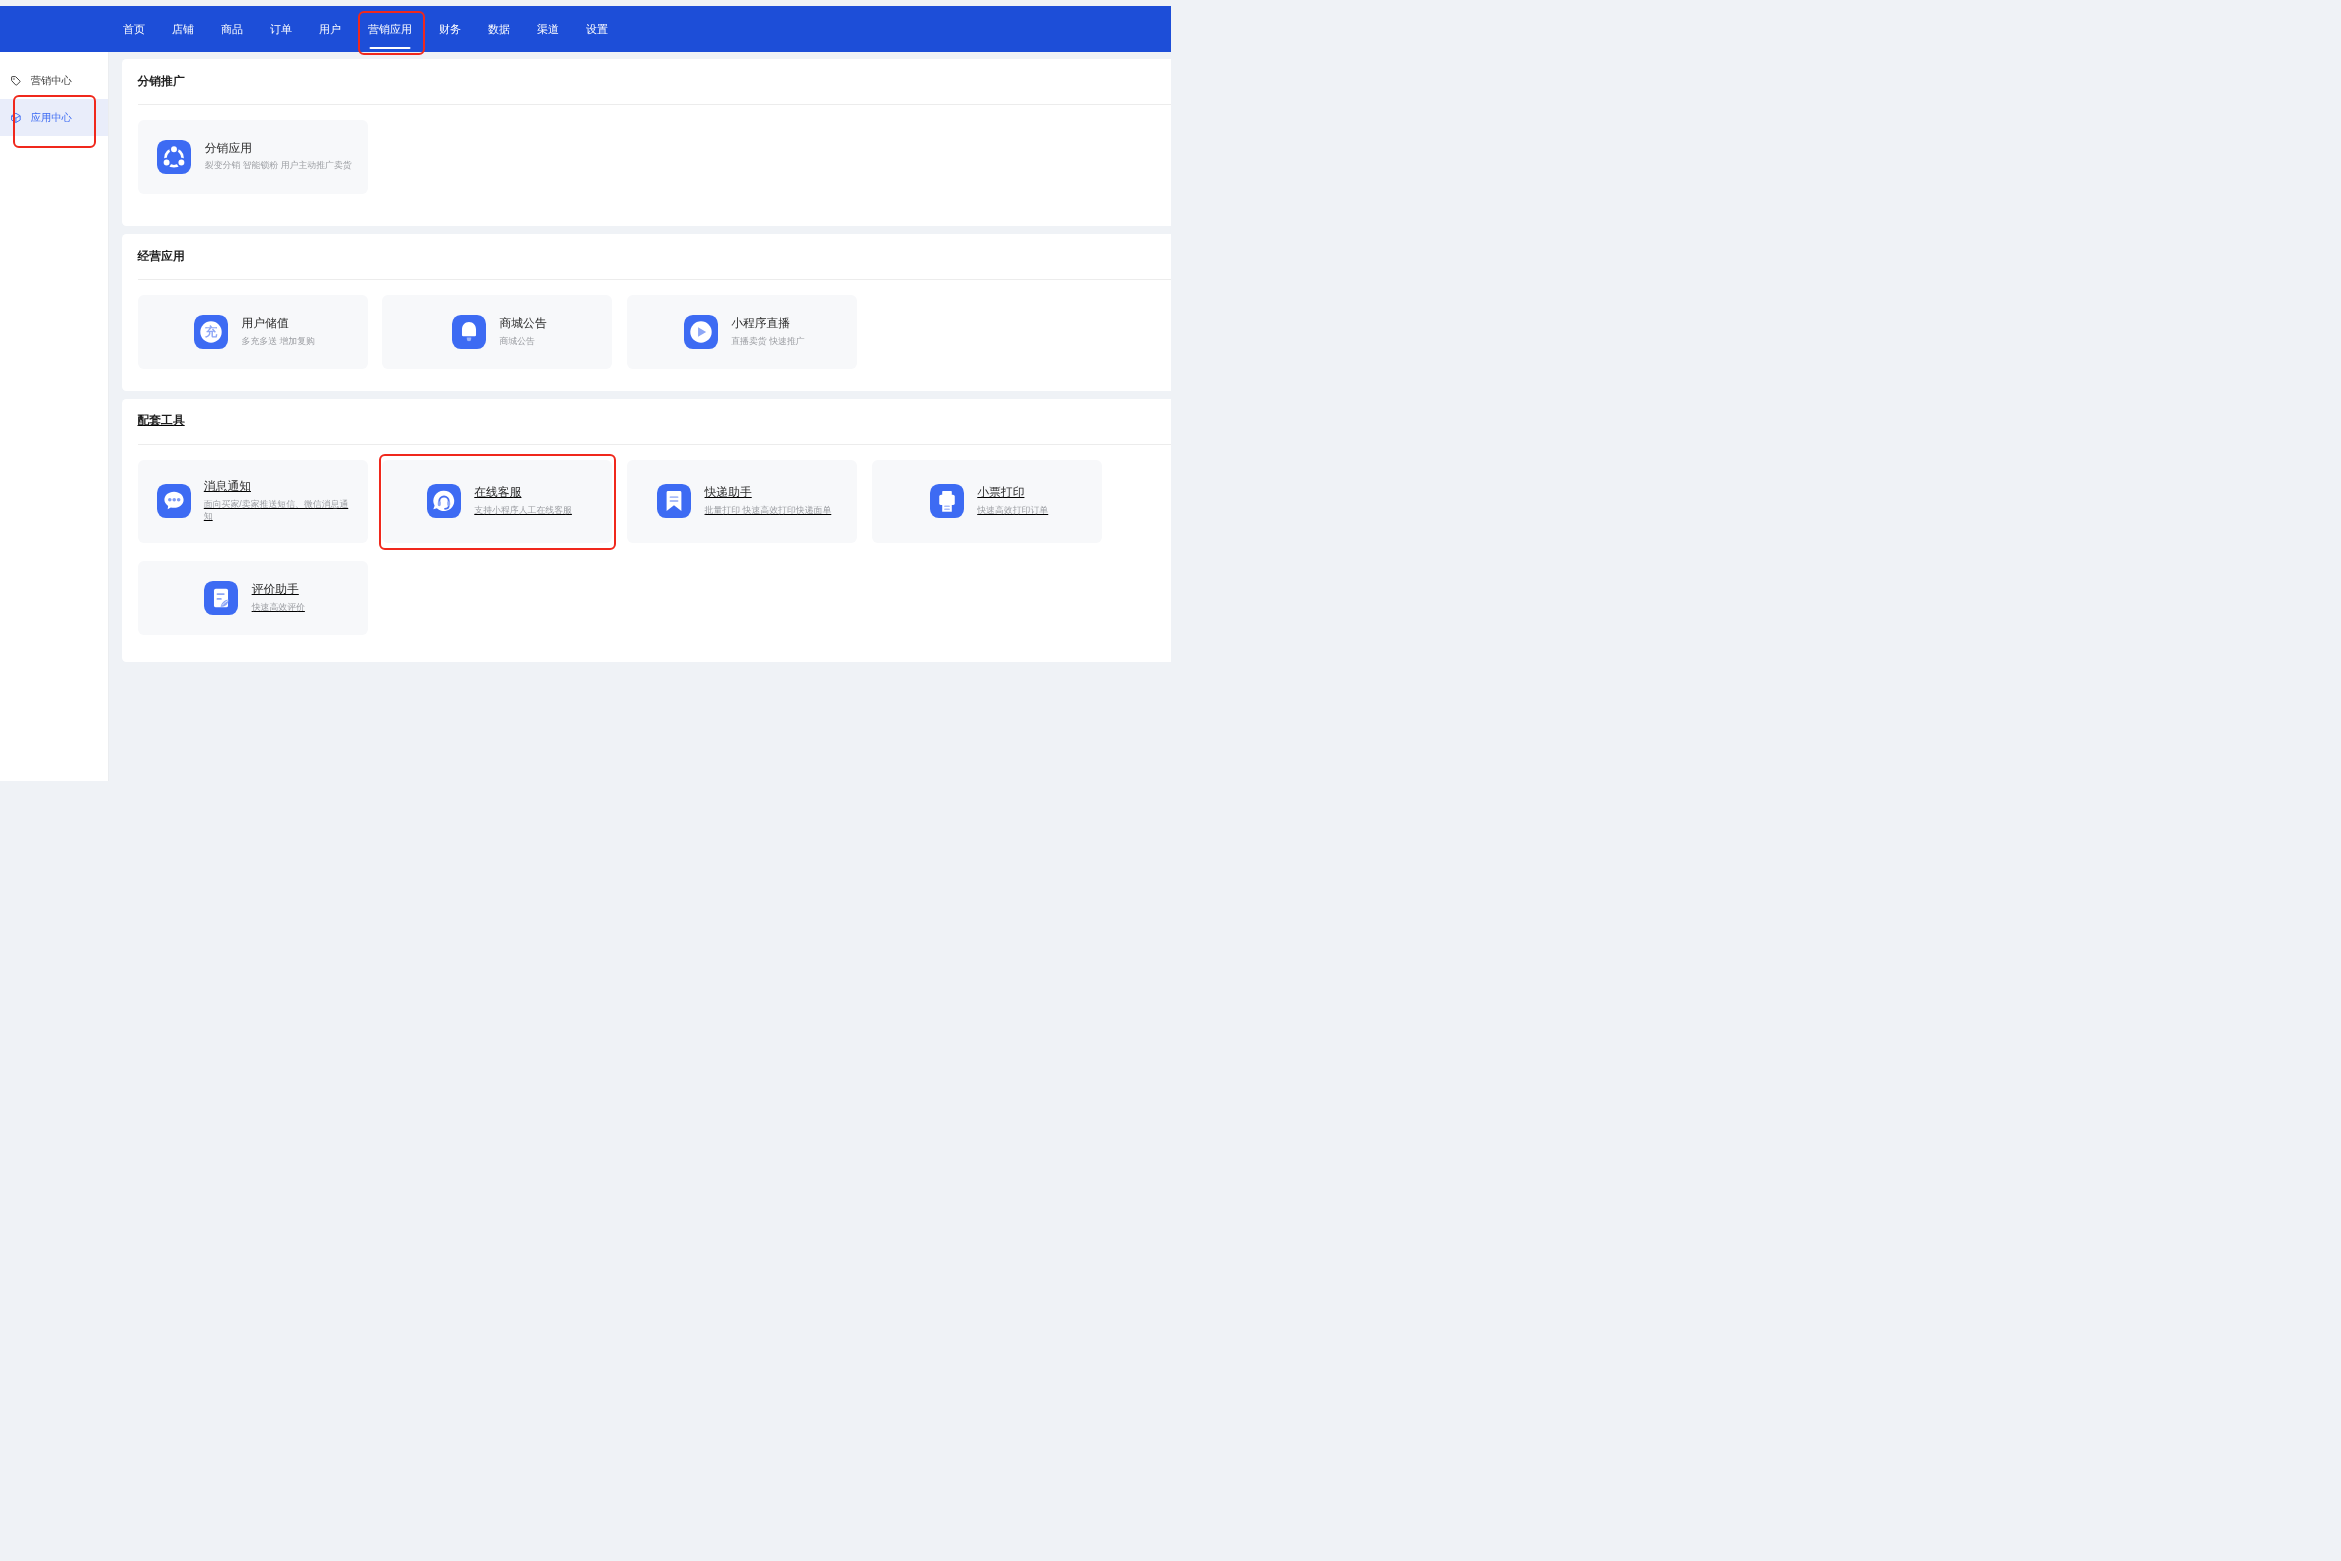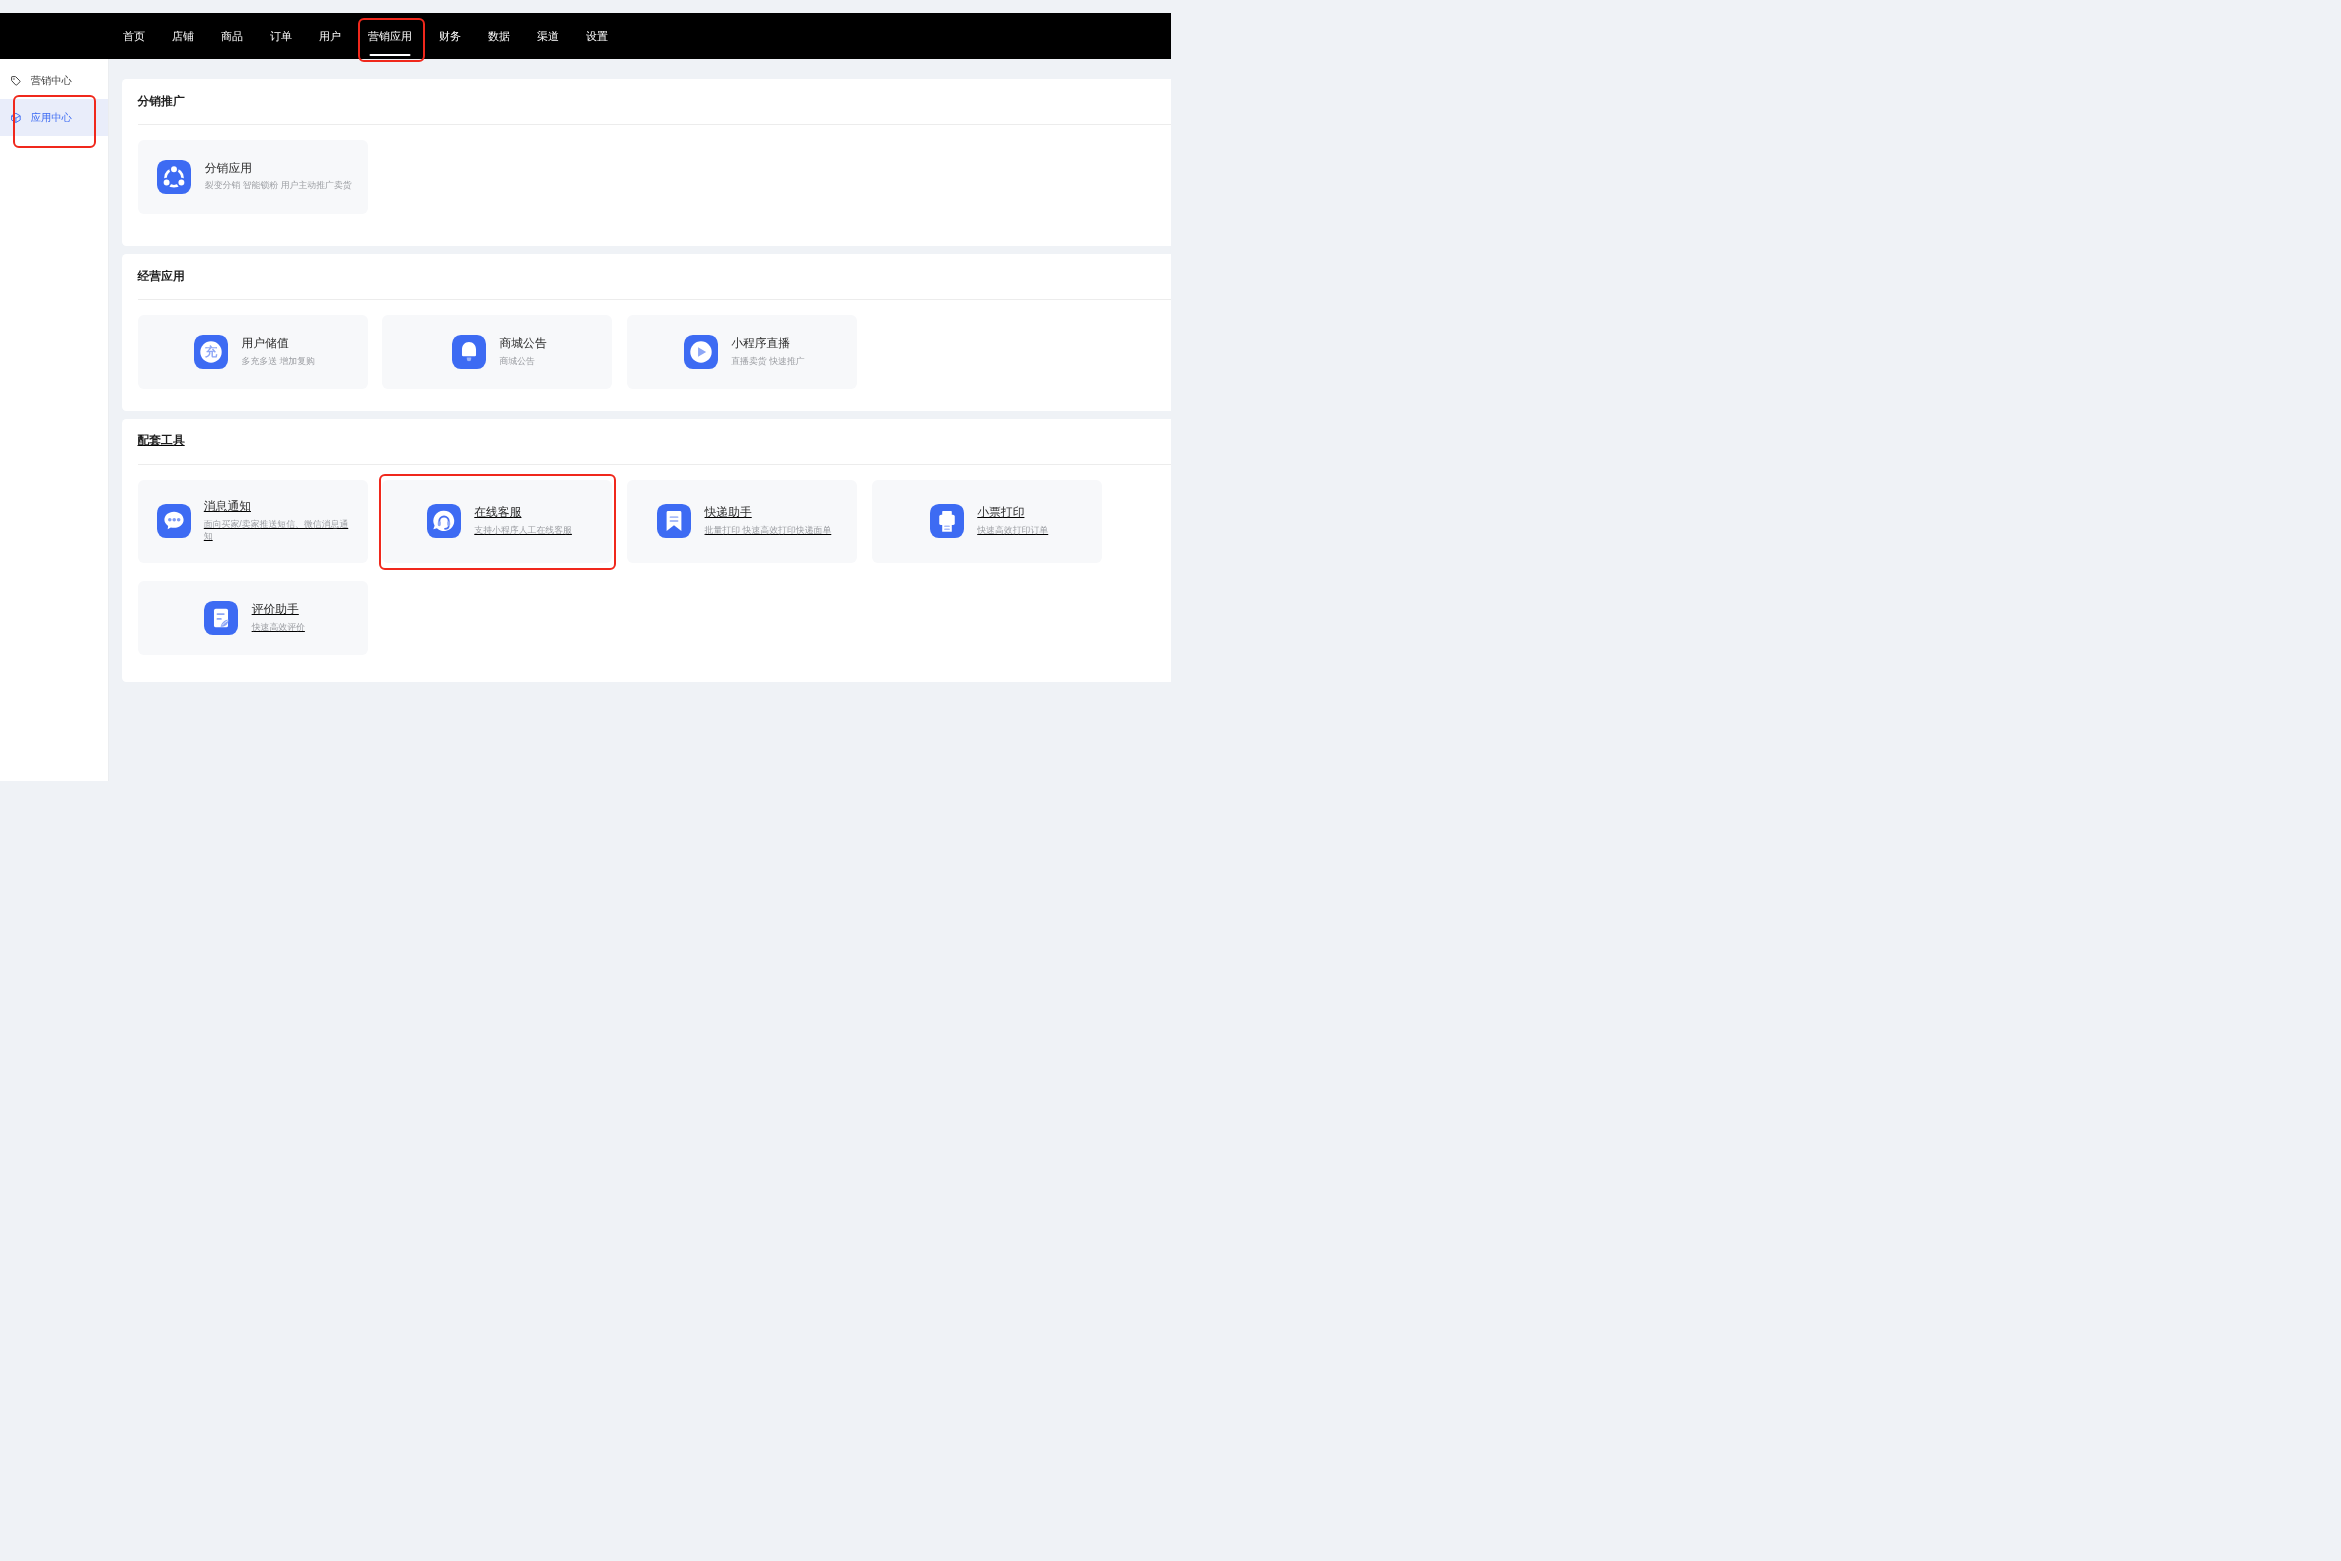--- a/index.html
+++ b/index.html
@@ -1,21 +1,21 @@
 <!DOCTYPE html>
 <html style="font-size:11.8px"><head>
 <meta charset="utf-8">
 <style>
   * { margin:0; padding:0; box-sizing:border-box; }
   html,body { background:#EFF2F6; }
   body { font-family:"Liberation Sans","DejaVu Sans",sans-serif; }
   .app { position:relative; width:1171px; height:781px; background:#EFF2F6; overflow:hidden; }
 
   
-  .navbar { position:absolute; top:13px; left:0; right:0; height:46px; background:#000000; z-index:10; }
+  .navbar { position:absolute; top:6px; left:0; right:0; height:46px; background:#1d4ed8; z-index:10; }
   .nav-items { display:flex; gap:27px; padding-left:123px; height:46px; align-items:stretch; }
   .nav-item { position:relative; color:#fff; font-size:11px; line-height:46px; white-space:nowrap; cursor:pointer; }
   .nav-item.active::after { content:""; position:absolute; left:50%; transform:translateX(-50%);
       bottom:3px; width:41px; height:2.2px; background:#fff; border-radius:1.5px; }
 
   
   .anno { position:absolute; border:2.2px solid #F0281C; border-radius:5.9px; pointer-events:none; z-index:60; }
   .anno-nav  { left:358px; top:5.2px;  width:67px;  height:44px; }
   .anno-side { left:12.6px;  top:49px; width:83px; height:53px; }
   .card-annotated { position:relative; }
@@ -23,21 +23,21 @@
 
   
   .sidebar { position:absolute; top:46px; left:0; bottom:0; width:109px; background:#fff;
       border-right:0.7px solid #EBEDF0; padding-top:16.3px; z-index:5; }
   .side-item { height:37px; display:flex; align-items:center; padding-left:10px; gap:8.9px;
       font-size:10.3px; color:#383838; cursor:pointer; }
   .side-item .side-icon { width:11.8px; height:11.8px; display:inline-flex; }
   .side-item.active { background:#E9EDFA; color:#3D6BF3; }
 
   
-  .content { position:absolute; top:46px; left:122px; right:0; bottom:0;margin-top:20px; }
+  .content { position:absolute; top:46px; left:122px; right:0; bottom:0; }
   .panel { background:#fff; border-radius:4.4px 0 0 4.4px; padding:16.3px 0 0 15.5px; margin-bottom:8.1px; }
   .panel-1 { margin-top:13.3px; padding-bottom:32.5px; }
   .panel-2 { padding-bottom:22px; }
   .panel-3 { padding-bottom:26.6px;text-decoration:underline; }
   .panel h2 { font-size:11.8px; line-height:11.8px; font-weight:700; color:#1F1F1F; }
   .divider { height:0.7px; background:#ECECEC; margin-top:16.3px; }
   .cards { display:grid; grid-template-columns:repeat(4,1fr); gap:18.5px 14.8px; margin:15.5px 69px 0 0; }
 
   .card { background:#F7F8FA; border-radius:5.9px; display:flex; align-items:center;
       padding:20px 14.8px 20px 19px; gap:13.3px; min-height:74px; cursor:pointer;justify-content:center; }

